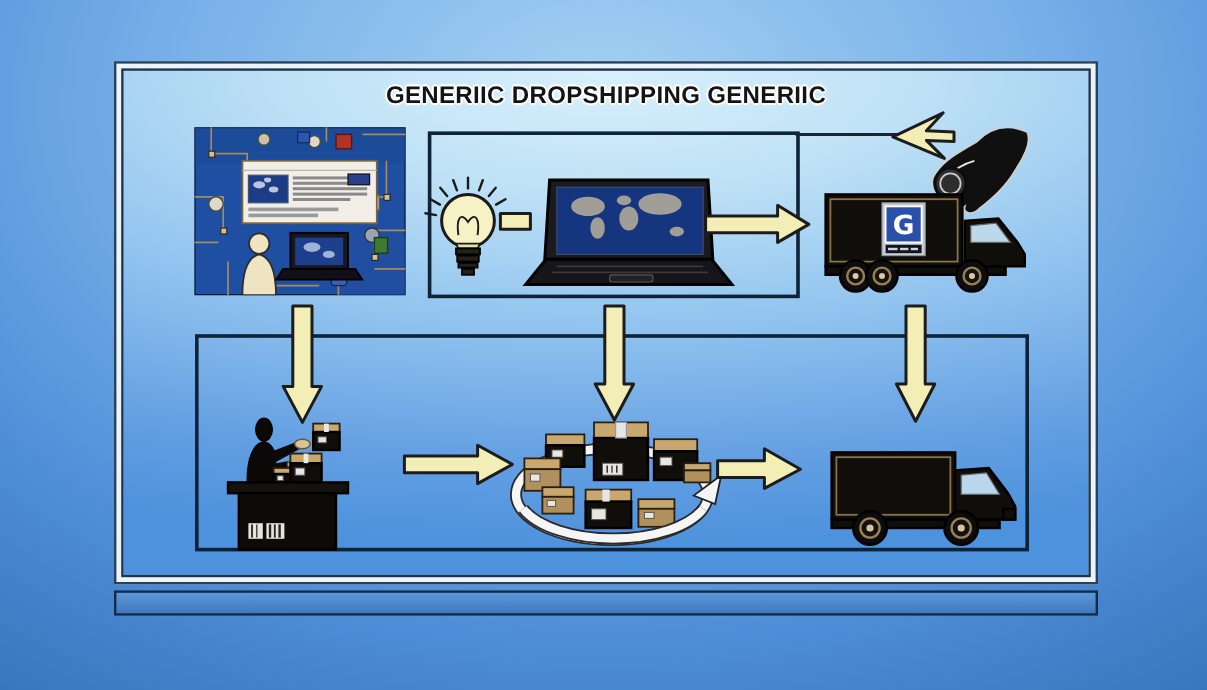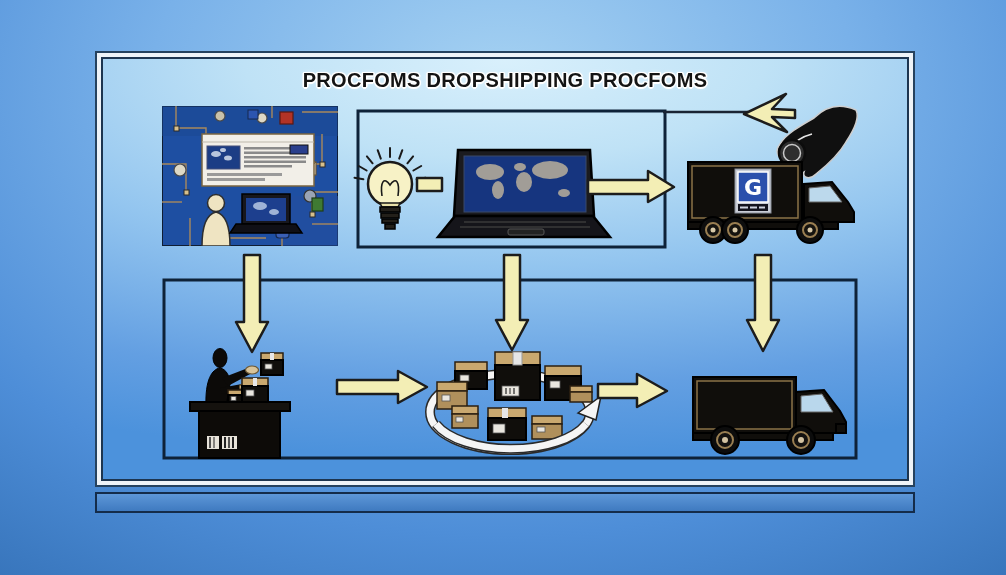--- a/index.html
+++ b/index.html
@@ -45,21 +45,21 @@
 </head>
 <body>
 
 <div class="stage">
 
   <div class="panel-outer">
     <div class="panel-inner"></div>
   </div>
   <div class="base-strip"></div>
 
-  <div class="diagram-title">PROCFOMS DROPSHIPPING PROCFOMS</div>
+  <div class="diagram-title">GENERIIC DROPSHIPPING GENERIIC</div>
 
   <svg class="art" width="1006" height="575" viewBox="0 0 1006 575">
     <defs>
       <clipPath id="collageClip">
           <rect x="0" y="0" width="176" height="140"></rect>
         </clipPath>
     </defs>
 
     <rect class="frame-box" x="358" y="111" width="307" height="136"></rect>
     <rect class="frame-box" x="164" y="280" width="692" height="178"></rect>

